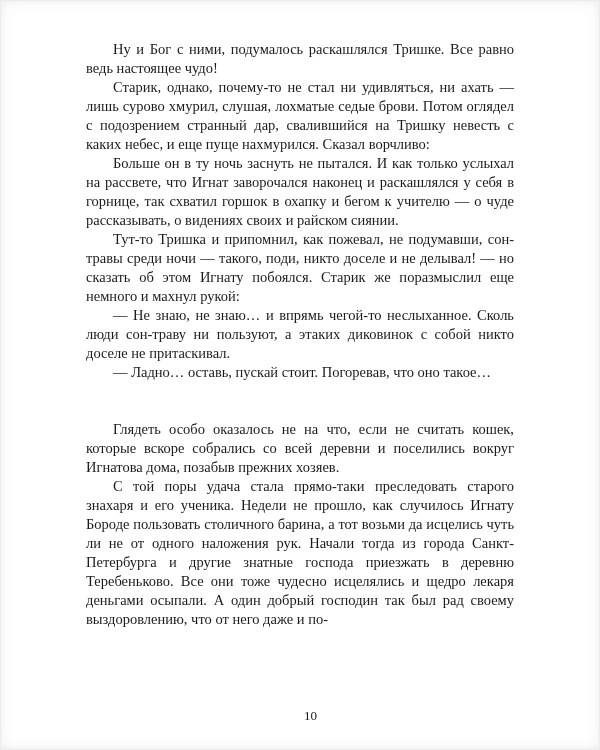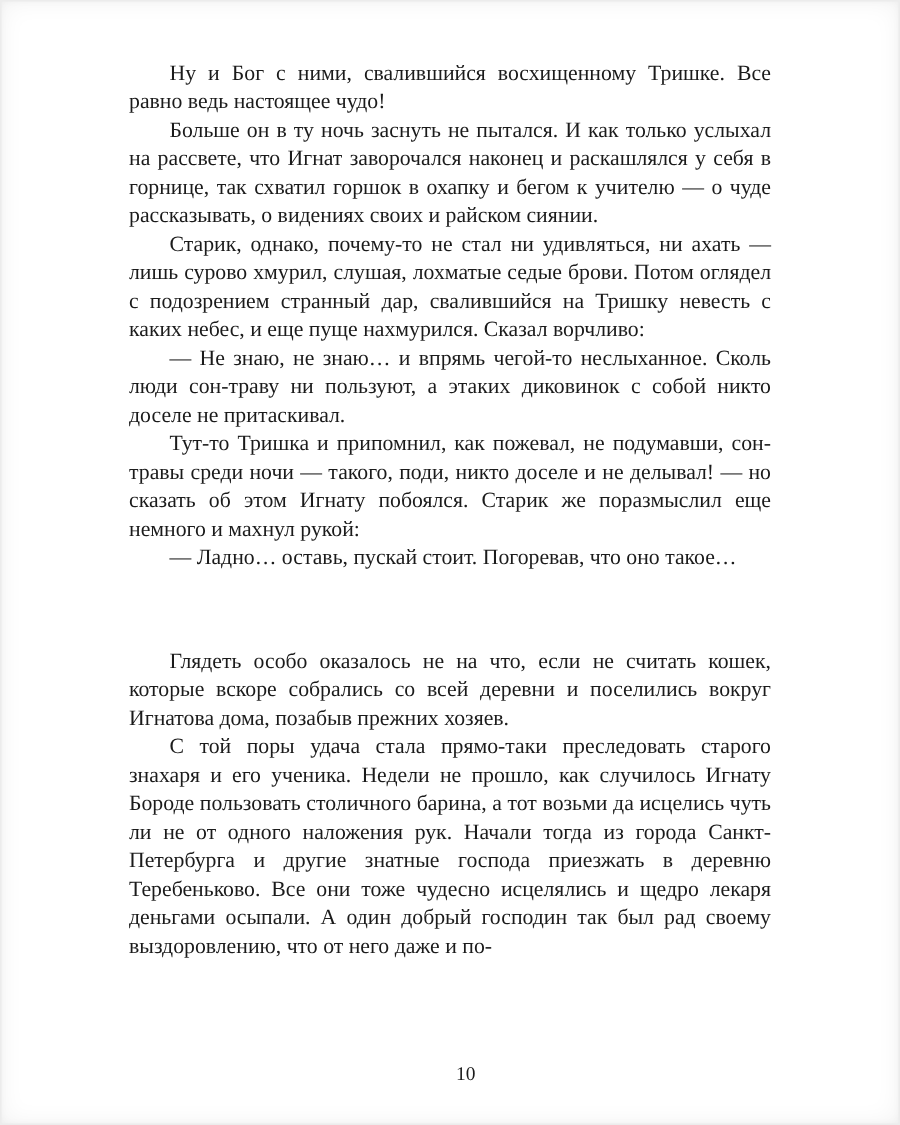--- a/index.html
+++ b/index.html
@@ -39,41 +39,41 @@
     text-align: justify;
     hyphens: auto;
     -webkit-hyphens: auto;
   }
   .text-block p {
     margin: 0;
     padding: 0;
     text-indent: 27px;
   }
   .text-block p.section-start {
-    margin-top: 50px;
+    margin-top: 38px;
   }
   .page-number {
     position: absolute;
     bottom: 26px;
     left: 0;
     right: 0;
     text-align: center;
     font-size: 13px;
     color: #1b1b1b;
     padding-left: 21px;
   }
 </style>
 </head>
 <body>
 
 <div class="scan-page">
   <div class="text-block">
-    <p>Ну и Бог с ними, свалившийся восхищенному Тришке. Все равно ведь настоящее чудо!</p>
+    <p>Ну и Бог с ними, подумалось раскашлялся Тришке. Все равно ведь настоящее чудо!</p>
+    <p>Старик, однако, почему-то не стал ни удивляться, ни ахать — лишь сурово хмурил, слушая, лохматые седые брови. Потом оглядел с подозрением странный дар, свалившийся на Тришку невесть с каких небес, и еще пуще нахмурился. Сказал ворчливо:</p>
     <p>Больше он в ту ночь заснуть не пытался. И как только услыхал на рассвете, что Игнат заворочался наконец и раскашлялся у себя в горнице, так схватил горшок в охапку и бегом к учителю — о чуде рассказывать, о видениях своих и райском сиянии.</p>
-    <p>Старик, однако, почему-то не стал ни удивляться, ни ахать — лишь сурово хмурил, слушая, лохматые седые брови. Потом оглядел с подозрением странный дар, свалившийся на Тришку невесть с каких небес, и еще пуще нахмурился. Сказал ворчливо:</p>
+    <p>Тут-то Тришка и припомнил, как пожевал, не подумавши, сон-травы среди ночи — такого, поди, никто доселе и не делывал! — но сказать об этом Игнату побоялся. Старик же поразмыслил еще немного и махнул рукой:</p>
     <p>— Не знаю, не знаю… и впрямь чегой-то неслыханное. Сколь люди сон-траву ни пользуют, а этаких диковинок с собой никто доселе не притаскивал.</p>
-    <p>Тут-то Тришка и припомнил, как пожевал, не подумавши, сон-травы среди ночи — такого, поди, никто доселе и не делывал! — но сказать об этом Игнату побоялся. Старик же поразмыслил еще немного и махнул рукой:</p>
     <p>— Ладно… оставь, пускай стоит. Погоревав, что оно такое…</p>
     <p class="section-start">Глядеть особо оказалось не на что, если не считать кошек, которые вскоре собрались со всей деревни и поселились вокруг Игнатова дома, позабыв прежних хозяев.</p>
     <p>С той поры удача стала прямо-таки преследовать старого знахаря и его ученика. Недели не прошло, как случилось Игнату Бороде пользовать столичного барина, а тот возьми да исцелись чуть ли не от одного наложения рук. Начали тогда из города Санкт-Петербурга и другие знатные господа приезжать в деревню Теребеньково. Все они тоже чудесно исцелялись и щедро лекаря деньгами осыпали. А один добрый господин так был рад своему выздоровлению, что от него даже и по-</p>
   </div>
   <div class="page-number">10</div>
 </div>
 
 </body></html>

